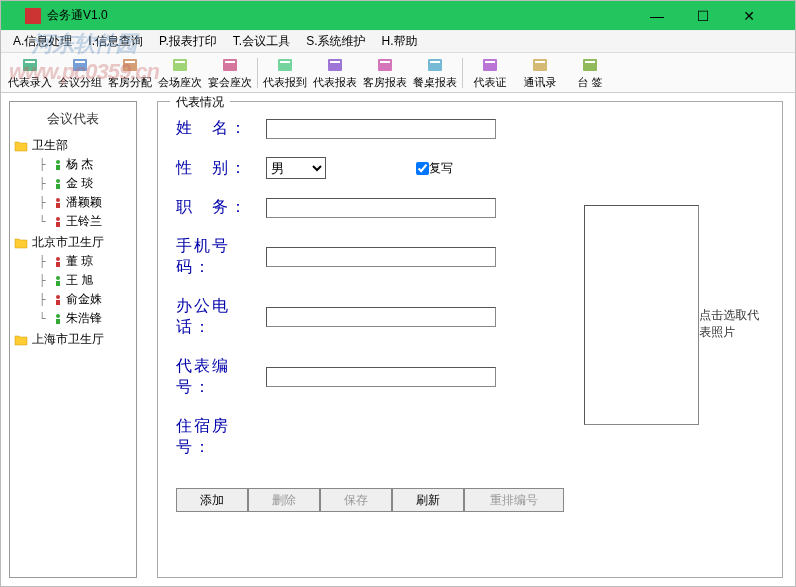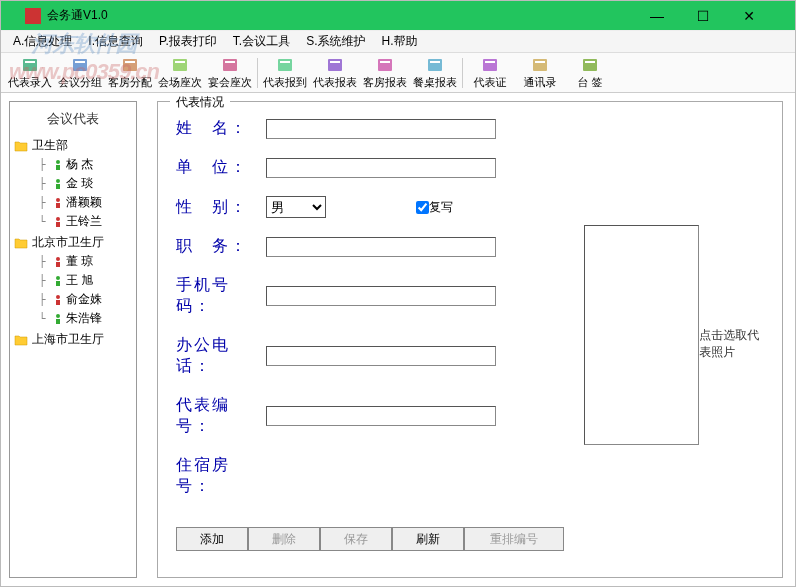--- a/index.html
+++ b/index.html
@@ -298,24 +298,20 @@
     <div class="fieldset">
       <span class="fieldset-legend">代表情况</span>
 
       <div class="form-area">
         <div class="form-left">
           <div class="form-row">
             <span class="form-label">姓　名：</span>
             <input class="form-input w1" value="" style="">
           </div>
           <div class="form-row">
-            <span class="form-label">单　位：</span>
-            <input class="form-input w1" value="" style="">
-          </div>
-          <div class="form-row">
             <span class="form-label">性　别：</span>
             <select class="form-select" id="gender-sel"><option>男</option><option>女</option></select>
             <label class="checkbox-wrap">
               <input type="checkbox" id="copy-cb" checked="" style="">
               <span>复写</span>
             </label>
           </div>
           <div class="form-row">
             <span class="form-label">职　务：</span>
             <input class="form-input w1" value="" style="">

